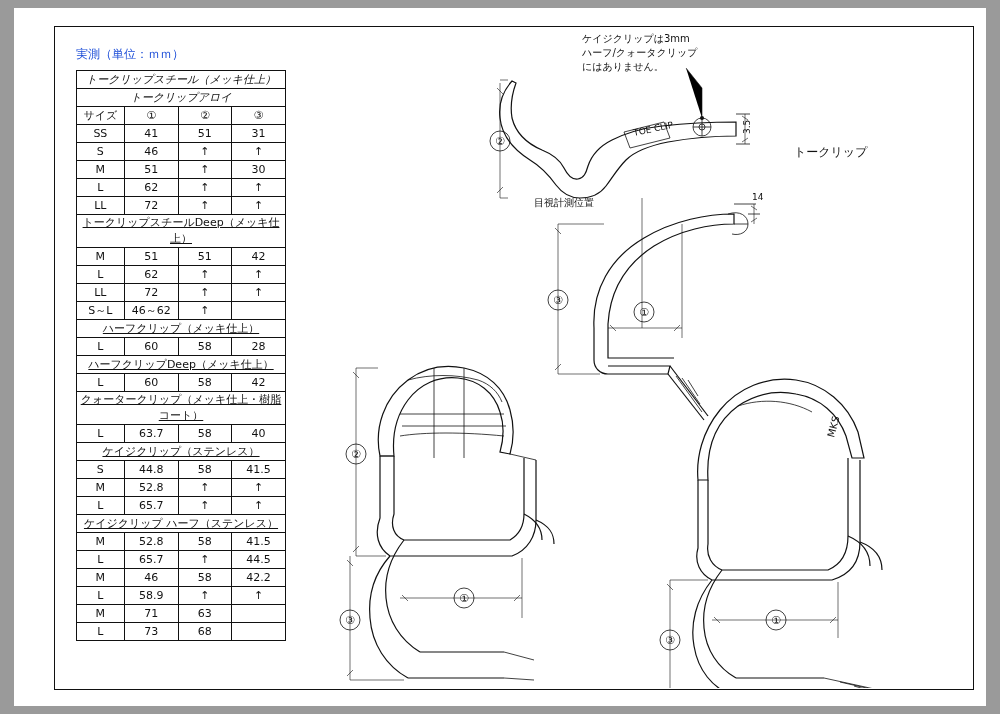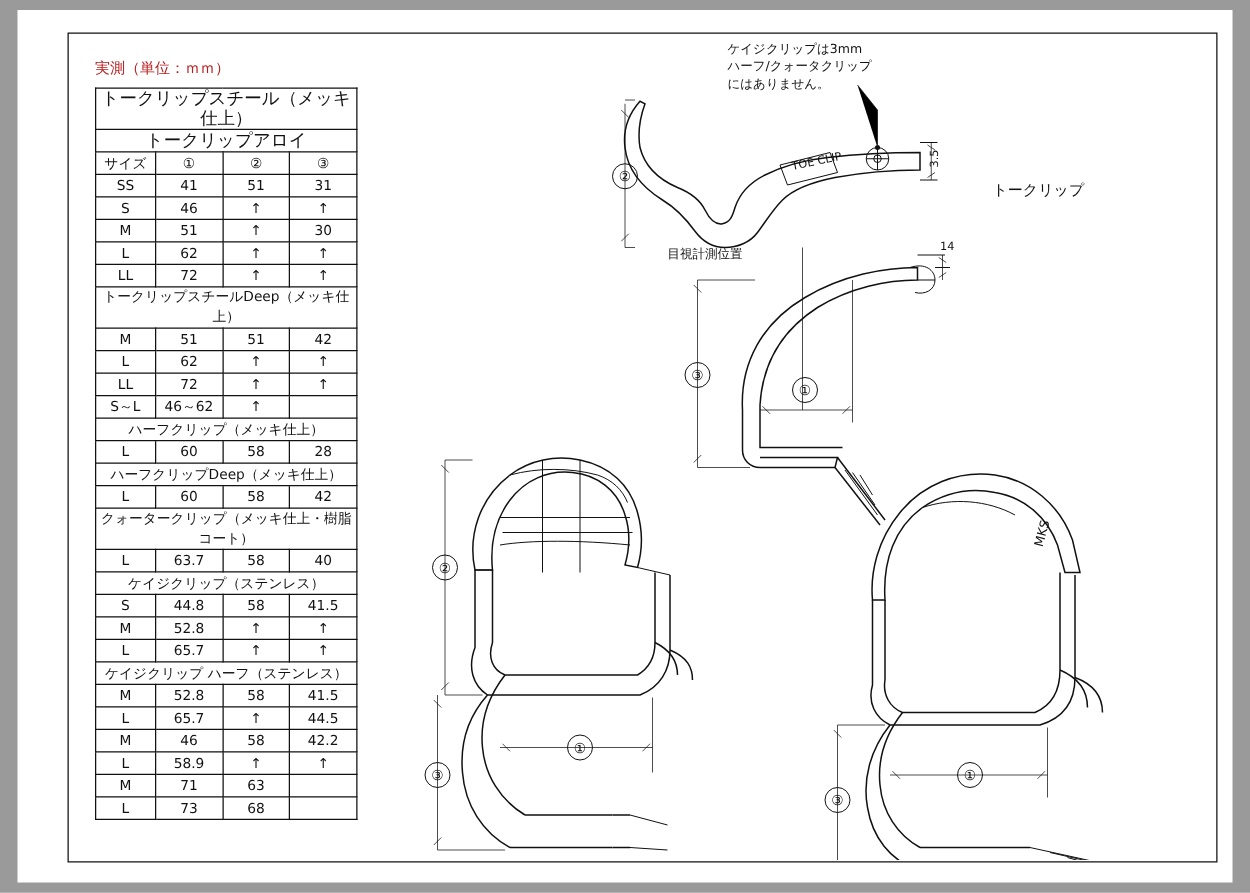--- a/index.html
+++ b/index.html
@@ -6,24 +6,24 @@
   body{width:1000px;height:714px;overflow:hidden;font-family:"DejaVu Sans","Liberation Sans",sans-serif;}
   #sheet{position:absolute;left:14px;top:8px;width:972px;height:698px;background:#ffffff;}
   #inner-frame{position:absolute;left:40px;top:18px;width:920px;height:664px;border:1px solid #111;box-sizing:border-box;}
   .lbl{position:absolute;color:#111;white-space:pre;}
 
   
   #spec-table{position:absolute;left:62px;top:62px;width:210px;border-collapse:collapse;font-size:11px;color:#111;}
   #spec-table td{border:1px solid #111;height:17px;padding:0;text-align:center;vertical-align:middle;line-height:16px;}
   #spec-table td.sizecol{width:48px;margin-top:36px;}
   #spec-table td.numcol{width:54px;}
-  #spec-table td.head{font-size:14px;}
-  #spec-table td.sub{font-size:11px;}
+  #spec-table td.head{font-size:11px;font-style:italic;}
+  #spec-table td.sub{font-size:11px;text-decoration:underline;}
   #spec-table td.big{font-size:13px;}
-  #table-title{position:absolute;left:62px;top:38px;font-size:12px;color:#b91c1c;}
+  #table-title{position:absolute;left:62px;top:38px;font-size:12px;color:#1d4ed8;}
 
   
   #draw{position:absolute;left:290px;top:20px;width:660px;height:660px;}
   svg{display:block;}
   .ln{stroke:#111;fill:none;}
   .thin{stroke-width:0.8;}
   .med{stroke-width:1.2;}
   .dimline{stroke:#111;stroke-width:0.6;}
   .circnum{fill:none;stroke:#111;stroke-width:0.8;}
   .t{font-family:"DejaVu Sans","Liberation Sans",sans-serif;font-size:10px;fill:#111;}

